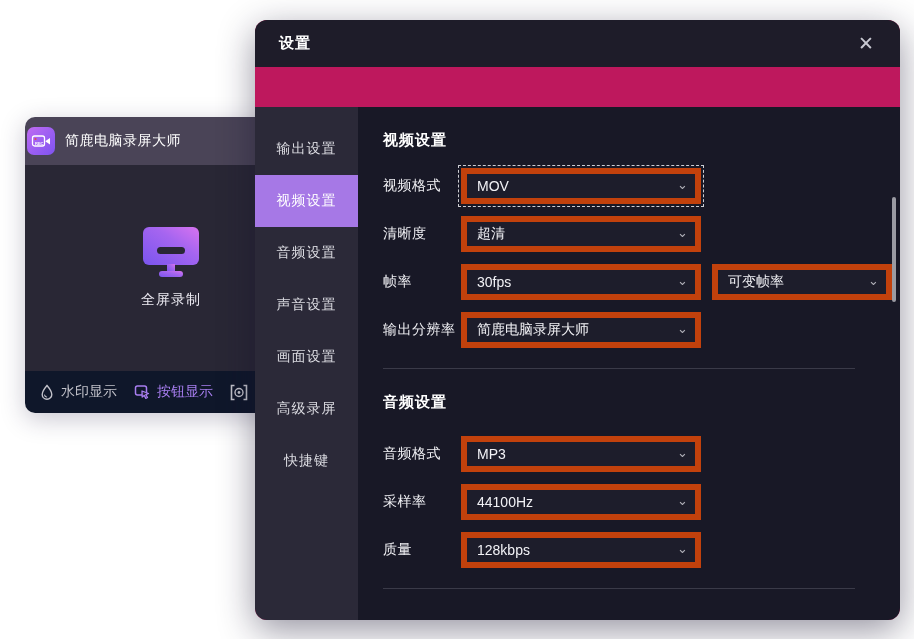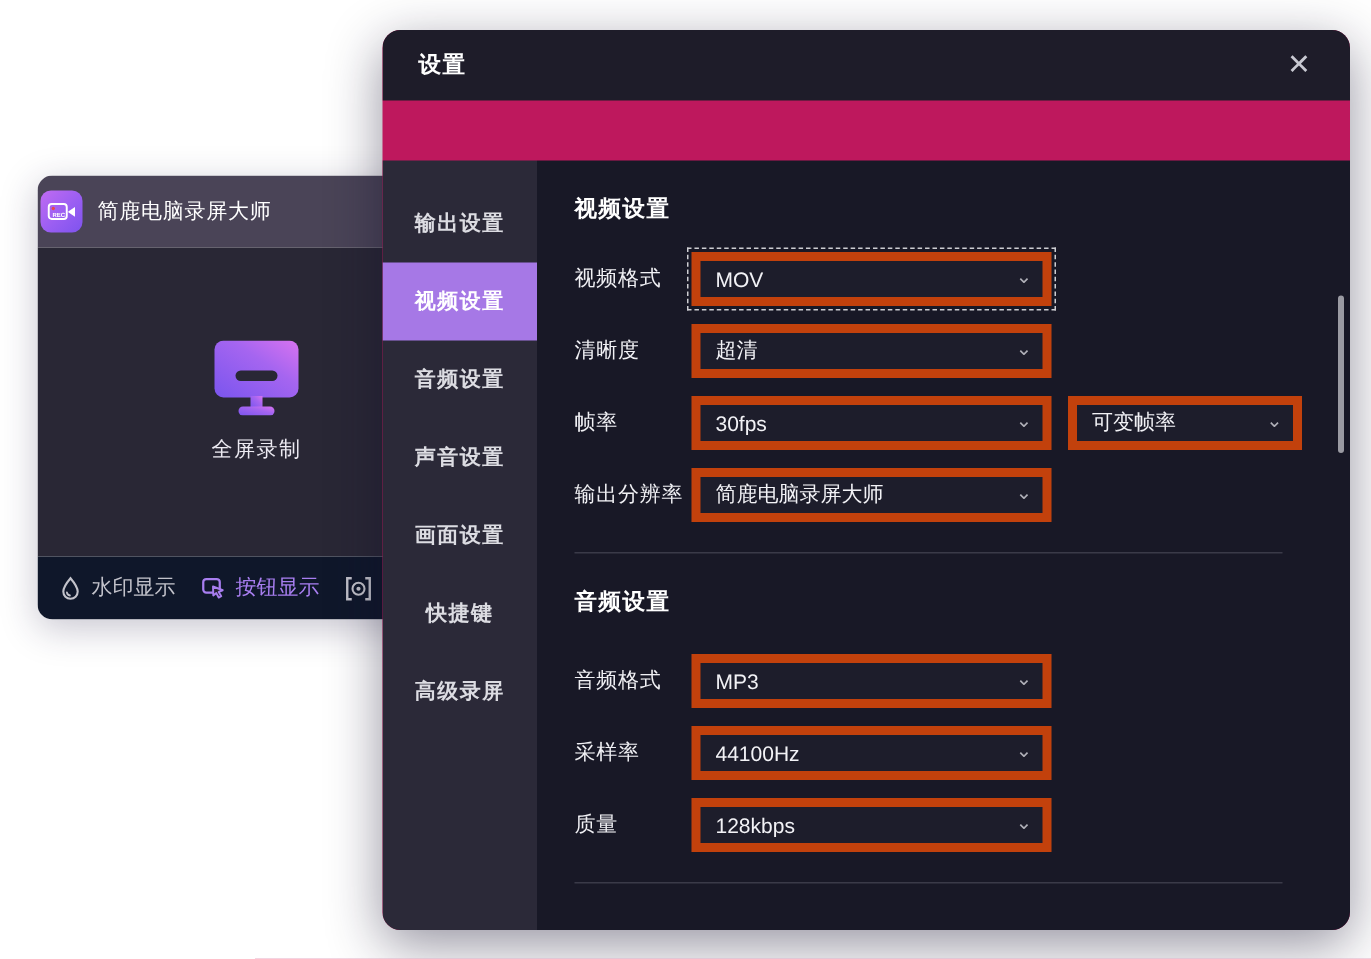--- a/index.html
+++ b/index.html
@@ -30,40 +30,40 @@
             border-radius:12px; overflow:hidden; background:#be185d;
             box-shadow:0 10px 36px rgba(20,15,45,.45); display:flex; flex-direction:column;gap:40px; }
   .dlg-header { height:47px; flex:none; background:#1e1c29; display:flex; align-items:center;
                 justify-content:space-between; padding:0 22px 0 24px; }
   .dlg-title { color:#ffffff; font-size:15px; font-weight:bold; letter-spacing:1px; }
   .dlg-close { color:#c9c9d2; font-size:19px; line-height:1; cursor:pointer; padding:2px 4px; }
   .dlg-main { flex:1; display:flex; min-height:0; }
 
   .sidebar { width:103px; flex:none; background:#2b2938; padding-top:16px; }
   .side-item { height:52px; display:flex; align-items:center; justify-content:center;
-               color:#dcdce2; font-size:14px; letter-spacing:1px; cursor:pointer;font-weight:bold; }
+               color:#dcdce2; font-size:14px; letter-spacing:1px; cursor:pointer; }
   .side-item.active { background:#a678e6; color:#ffffff; }
 
   .content { position:relative; flex:1; background:#181826; overflow:hidden;
              padding:24px 0 0 25px; }
   .sec-title { color:#ffffff; font-size:15px; font-weight:bold; letter-spacing:1px;
                height:18px; line-height:18px; }
   .sec-title.video { margin-bottom:19px; }
   .sec-title.audio { margin-top:24px; margin-bottom:25px; }
   .sec-title.sound { margin-top:32px; }
   .row { display:flex; align-items:center; height:36px; margin-bottom:12px; }
   .row-label { width:78px; flex:none; color:#f0f0f4; font-size:14px; letter-spacing:.5px; }
   .select { position:relative; width:240px; height:36px; background:#1d1d2b;
             border:6px solid #c2410c; display:flex; align-items:center;
             padding:0 24px 0 10px; cursor:pointer; }
   .select .val { color:#f2f2f6; font-size:14px; white-space:nowrap; overflow:hidden; }
   .select .chev { position:absolute; right:7px; top:50%; transform:translateY(-58%);
                   color:#b0b0b8; font-size:13px; }
   .select.focused { outline:1px dashed #cdcdd2; outline-offset:2px; }
-  .select.small { width:156px; margin-left:11px; }
+  .select.small { width:180px; margin-left:11px; }
   .divider { height:1px; background:#3a3a48; margin:20px 45px 0 0; }
   .divider.d2 { margin-top:20px; }
   .scroll-thumb { position:absolute; right:4px; top:90px; width:4px; height:105px;
                   border-radius:2px; background:#9a9aa2; }
 </style>
 </head>
 <body>
 
 <div class="stage">
 
@@ -127,22 +127,22 @@
       <span class="dlg-close">✕</span>
     </div>
     <div class="dlg-main">
 
       <div class="sidebar">
         <div class="side-item">输出设置</div>
         <div class="side-item active">视频设置</div>
         <div class="side-item">音频设置</div>
         <div class="side-item">声音设置</div>
         <div class="side-item">画面设置</div>
+        <div class="side-item">高级录屏</div>
         <div class="side-item">快捷键</div>
-        <div class="side-item">高级录屏</div>
       </div>
 
       <div class="content">
 
         <div class="sec-title video">视频设置</div>
 
         <div class="row">
           <span class="row-label">视频格式</span>
           <div class="select focused">
             <span class="val">MOV</span>

